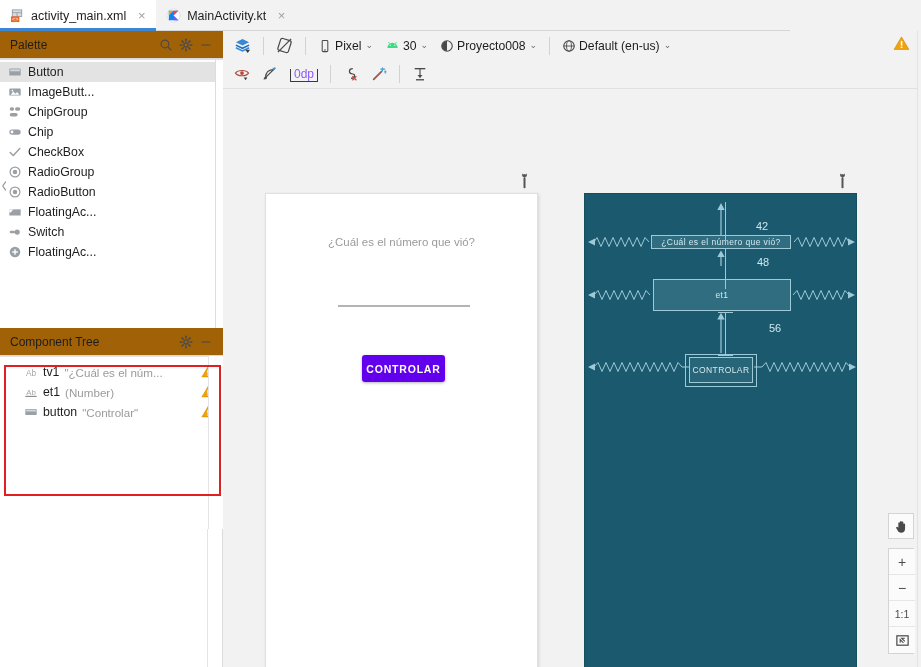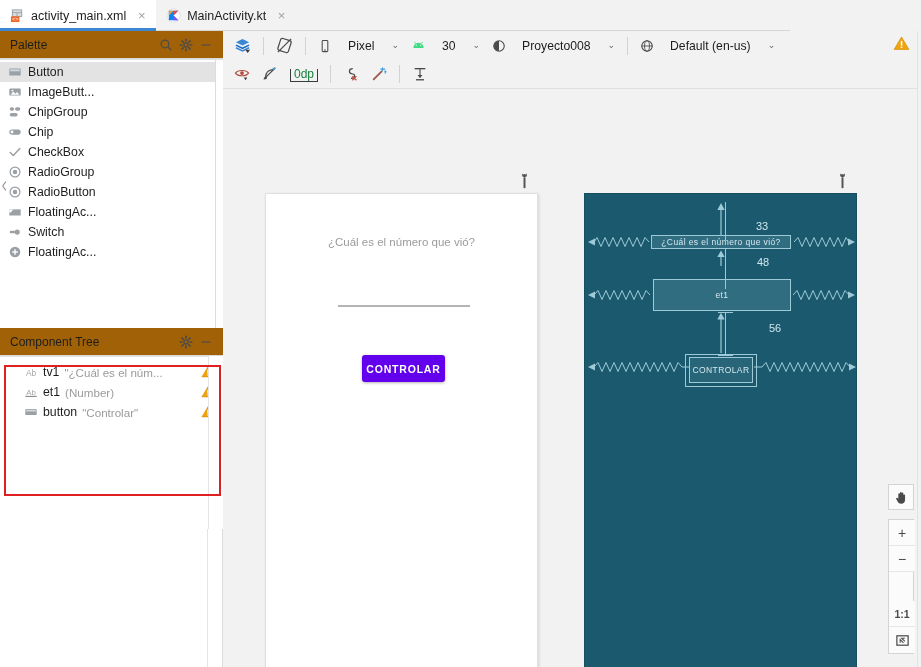--- a/index.html
+++ b/index.html
@@ -139,27 +139,27 @@
   .dtoolbar {
     position: absolute; left: 0; top: 0; width: 698px; height: 29px;
     display: flex; align-items: center; background: #f2f2f2;
   }
   .dtoolbar2 {
     position: absolute; left: 0; top: 29px; width: 698px; height: 29px;
     display: flex; align-items: center; background: #f2f2f2;
     border-bottom: 1px solid #e0e0e0;
   }
   .tb-btn {
-    height: 24px; display: flex; align-items: center; gap: 16px;
+    height: 24px; display: flex; align-items: center; gap: 3px;
     padding: 0 6px; cursor: default; font-size: 12.2px; color: #1d1d1d;
   }
   .tb-sep { width: 1px; height: 18px; background: #d2d2d2; margin: 0 6px; }
   .caret { color: #6b6b6b; font-size: 9px; line-height: 1; margin-left: 1px; }
   .dp-chip {
-    font-size: 12px; color: #15803d; padding: 0 3px;
+    font-size: 12px; color: #8b5cf6; padding: 0 3px;
     border-bottom: 1.6px solid #3b3b3b;
     border-left: 1.6px solid #3b3b3b; border-right: 1.6px solid #3b3b3b;
     height: 13px; line-height: 11px; margin-top: 2px;
   }
   .warn-corner {
     position: absolute; right: 8px; top: 4px; width: 20px; height: 20px;
   }
   .help-corner {
     position: absolute; right: 8px; top: 33px; width: 20px; height: 20px;
   }
@@ -226,21 +226,21 @@
     font-size: 14px; color: #4a4a4a; cursor: default;
   }
   .zc-group { border: 1px solid #d4d4d4; background: #fbfbfb; }
   .zc-group .zc-btn { border: none; border-bottom: 1px solid #e6e6e6; }
   .zc-group .zc-btn:last-child { border-bottom: none; }
   .zc-pan {
     width: 26px; height: 26px; background: #fbfbfb; border: 1px solid #d4d4d4;
     display: flex; align-items: center; justify-content: center;
     margin-bottom: 9px;
   }
-  .mono11 { font-size: 10.5px; font-weight: bold; font-family: "Liberation Sans", sans-serif; margin-top: 29px; }
+  .mono11 { font-size: 10.5px; font-weight: normal; font-family: "Liberation Sans", sans-serif; }
 
   
   .right-strip {
     position: absolute; right: 0; top: 31px; width: 4px; height: 636px;
     background: #f2f2f2; border-left: 1px solid #e2e2e2;
   }
 </style>
 </head>
 <body>
 
@@ -634,21 +634,21 @@
         </svg>
 
         <div class="bp-widget" style="left:66px; top:41px; width:140px; height:14px;">¿Cuál es el número que vió?</div>
 
         <svg class="spring" style="left:130px; top:8px;" width="12" height="36" viewBox="0 0 12 36">
           <line x1="6" y1="6" x2="6" y2="34" stroke="#9ec9d6" stroke-width="1.2"></line>
           <polygon points="6,1 2.3,8 9.7,8" fill="#9ec9d6"></polygon>
         </svg>
 
         <div class="bp-line" style="left:140px; top:8px; width:1.2px; height:38px;"></div>
-        <div class="bp-label" style="left:171px; top:26px;">33</div>
+        <div class="bp-label" style="left:171px; top:26px;">42</div>
 
         <svg class="spring" style="left:130px; top:56px;" width="12" height="18" viewBox="0 0 12 18">
           <line x1="6" y1="16" x2="6" y2="5" stroke="#9ec9d6" stroke-width="1.2"></line>
           <polygon points="6,0.5 2.3,7 9.7,7" fill="#9ec9d6"></polygon>
         </svg>
 
         <div class="bp-line" style="left:140px; top:55px; width:1.2px; height:40px;"></div>
         <div class="bp-label" style="left:172px; top:62px;">48</div>
 
         <svg class="spring" style="left:2px; top:95px;" width="70" height="12" viewBox="0 0 70 12">

